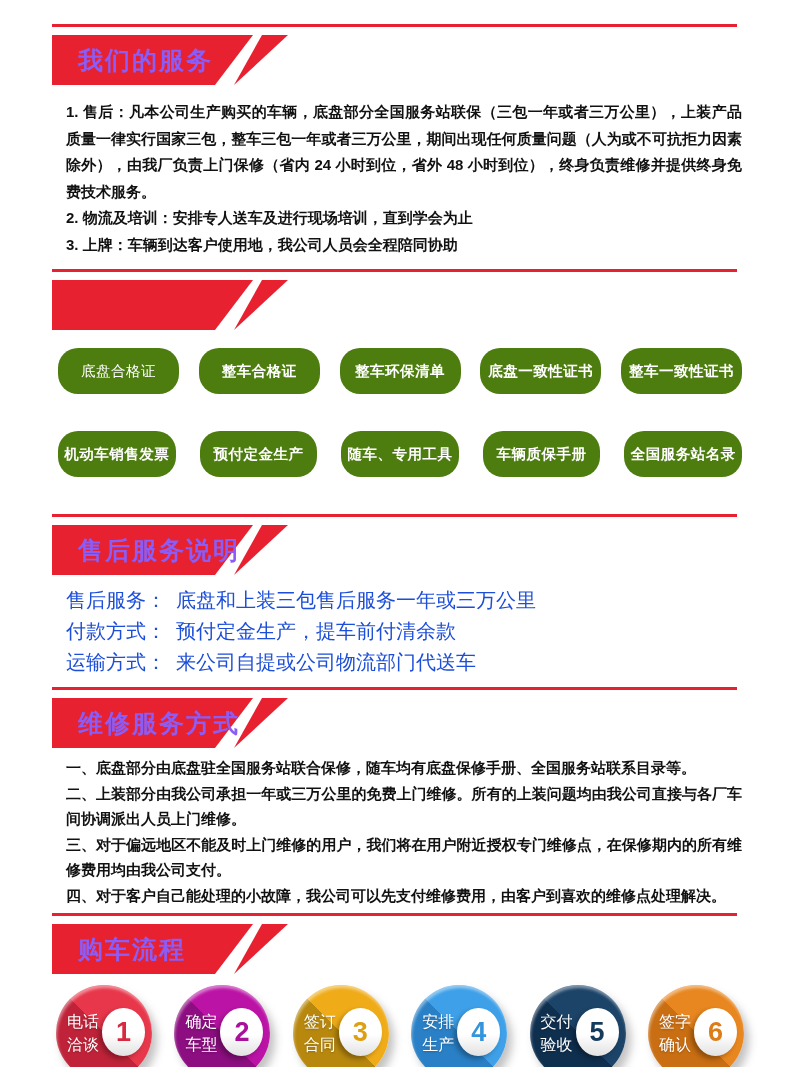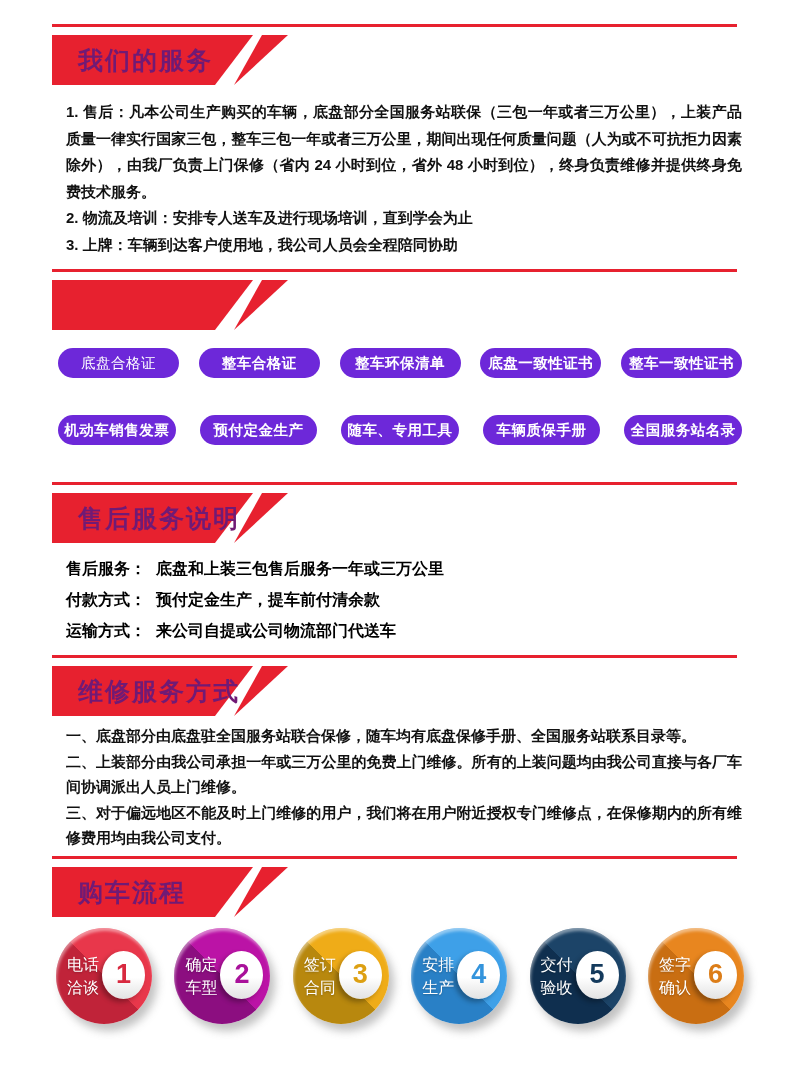--- a/index.html
+++ b/index.html
@@ -29,21 +29,21 @@
   
   .banner {
     position:relative;
     width:250px; height:50px;
     margin:8px 0 0 52px;
   }
   .banner svg { position:absolute; left:0; top:0; }
   .banner-title {
     position:absolute; left:26px; top:50%;
     transform:translateY(-50%);
-    color:#701a75;
+    color:#8b5cf6;
     font-size:25px;
     font-weight:700;
     letter-spacing:2px;
     white-space:nowrap;
   }
 
   
   .text-block {
     margin:14px 58px 0 66px;
     font-size:15px;
@@ -53,38 +53,38 @@
     color:#111111;
   }
   .repair-block {
     margin-top:7px;
     line-height:25.5px;
   }
 
   
   .kv-block { margin:10px 58px 0 66px; }
   .kv-row {
-    font-size:16px;
-    font-weight:700;
+    font-size:20px;
+    font-weight:400;
     line-height:31px;
-    color:#000000;
+    color:#1d4ed8;
   }
   .kv-label { margin-right:10px; }
 
   
   .pills-row {
     display:flex;
     justify-content:space-between;
     padding:0 58px;
   }
   .pills-row.r1 { margin-top:18px; }
   .pills-row.r2 { margin-top:37px;gap:24px; }
   .pill {
-    width:121px; height:30px;
-    background:#6d28d9;
+    width:121px; height:46px;
+    background:#4d7c0f;
     border-radius:20px;
     color:#ffffff;
     display:flex; align-items:center; justify-content:center;
     font-size:14.5px;
     font-weight:700;
     letter-spacing:0.5px;
     white-space:nowrap;
   }
   .pill.light-weight { font-weight:400; }
 
@@ -209,20 +209,21 @@
       <polygon points="0,0 201,0 163,50 0,50" fill="#E7212F"></polygon>
       <polygon points="210,0 236,0 182,50" fill="#E7212F"></polygon>
     </svg>
     <span class="banner-title">维修服务方式</span>
   </div>
 
   <div class="text-block repair-block">
     <div>一、底盘部分由底盘驻全国服务站联合保修，随车均有底盘保修手册、全国服务站联系目录等。</div>
     <div>二、上装部分由我公司承担一年或三万公里的免费上门维修。所有的上装问题均由我公司直接与各厂车间协调派出人员上门维修。</div>
     <div>三、对于偏远地区不能及时上门维修的用户，我们将在用户附近授权专门维修点，在保修期内的所有维修费用均由我公司支付。</div>
+    <div>四、对于客户自己能处理的小故障，我公司可以先支付维修费用，由客户到喜欢的维修点处理解决。</div>
   </div>
 
   <div class="divider d5"></div>
 
   <div class="banner">
     <svg width="250" height="50" viewBox="0 0 250 50">
       <polygon points="0,0 201,0 163,50 0,50" fill="#E7212F"></polygon>
       <polygon points="210,0 236,0 182,50" fill="#E7212F"></polygon>
     </svg>
     <span class="banner-title">购车流程</span>

